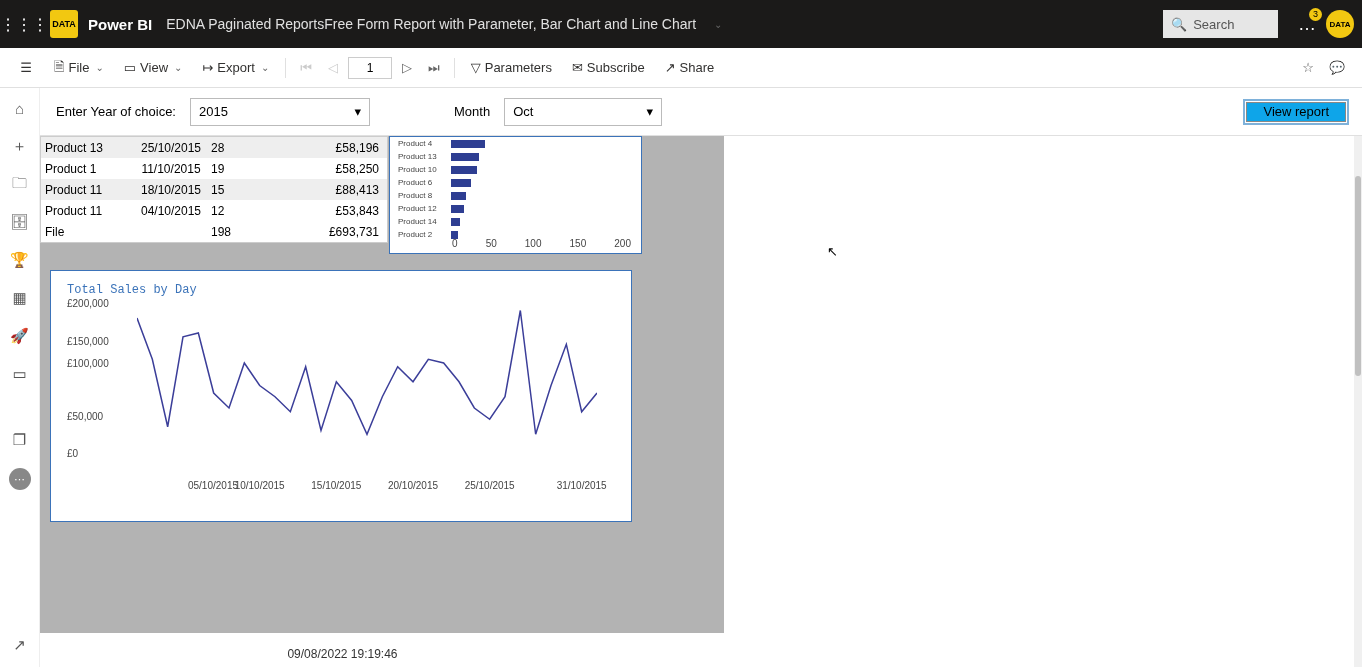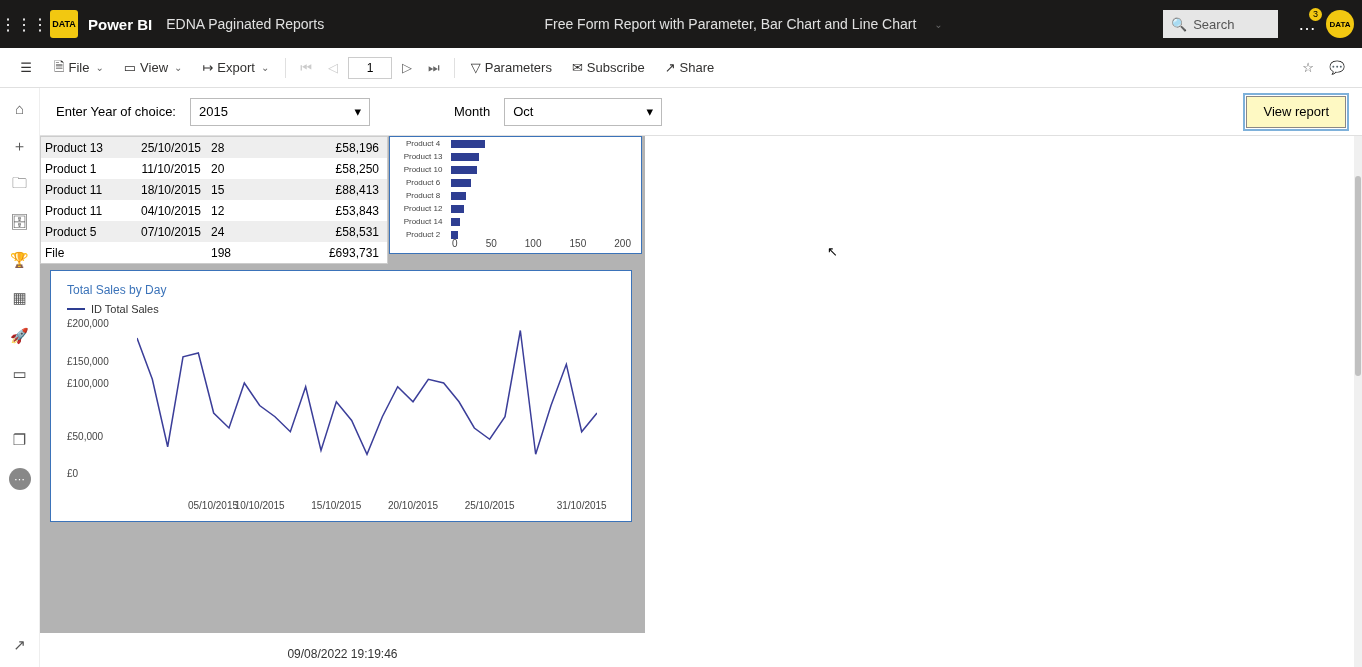--- a/index.html
+++ b/index.html
@@ -4,21 +4,21 @@
 <style>
 * { margin: 0; padding: 0; box-sizing: border-box; font-family: "Segoe UI", Arial, sans-serif; }
 body { width: 1362px; height: 667px; overflow: hidden; background: #fff; }
 
 
 .top-header { height: 48px; background: #1b1a19; color: #fff; display: flex; align-items: center; padding: 0 8px; }
 .waffle { width: 32px; height: 32px; display: flex; align-items: center; justify-content: center; cursor: pointer; font-size: 16px; color: #fff; }
 .brand-badge { width: 28px; height: 28px; background: #f2c811; border-radius: 3px; margin: 0 10px; display:flex;align-items:center;justify-content:center;font-size:9px;font-weight:700;color:#000;}
 .brand-name { font-weight: 600; font-size: 15px; margin-right: 14px; }
 .ws-name { font-size: 14px; color: #e0e0e0; }
-.header-center { flex: 1; display: flex; align-items: center; justify-content: center; gap: 16px; font-size: 14px; color: #e0e0e0; }
+.header-center { flex: 1; display: flex; align-items: center; gap: 16px; font-size: 14px; color: #e0e0e0; }
 .search-box { width: 115px; height: 28px; background: #e6e6e6; display: flex; align-items: center; padding: 0 8px; gap: 6px; font-size: 13px; color: #555; margin-right:10px;}
 .header-right { display:flex; align-items:center; gap:10px;}
 .dots-badge { position:relative; color:#fff; font-size:18px;}
 .dots-badge .badge { position:absolute; top:-6px; right:-6px; background:#f2c811; color:#000; border-radius:50%; width:13px;height:13px; font-size:9px; display:flex;align-items:center;justify-content:center;}
 .avatar-circle { width:28px;height:28px;border-radius:50%;background:#f2c811;display:flex;align-items:center;justify-content:center;font-size:8px;font-weight:700;color:#000;}
 
 
 .toolbar { height:40px; border-bottom:1px solid #e0e0e0; display:flex; align-items:center; padding:0 10px; gap:4px; font-size:13px; color:#323130;}
 .toolbar .ham { width:32px;display:flex;justify-content:center;cursor:pointer;}
 .toolbar .tb-btn { display:flex;align-items:center;gap:4px;padding:4px 8px;cursor:pointer;border-radius:2px;}
@@ -26,56 +26,56 @@
 .toolbar .page-input{width:44px;height:22px;border:1px solid #ccc;text-align:center;font-size:12px;}
 .toolbar .nav-arrow{padding:4px 6px;color:#666;cursor:pointer;}
 .toolbar .nav-arrow.disabled{color:#ccc;cursor:default;}
 .toolbar .spacer{flex:1;}
 .toolbar .icon-btn{padding:4px 6px;cursor:pointer;color:#555;}
 .chev-down{font-size:10px;color:#666;margin-left:2px;}
 
 
 .param-bar { height:48px; background:#fff; border-bottom:1px solid #e0e0e0; display:flex; align-items:center; padding:0 16px 0 52px; gap:14px; font-size:13px;}
 .param-dd { height:28px; border:1px solid #bbb; display:flex;align-items:center;justify-content:space-between; padding:0 8px; background:#fff; cursor:pointer;}
-.view-report-btn { margin-left:auto; height:32px; padding:0 16px; background:#fef9c3; border:1px solid #8a8886; font-size:13px; cursor:pointer; outline:2px solid #7eb1da; outline-offset:1px;}
+.view-report-btn { margin-left:auto; height:20px; padding:0 16px; background:#0ea5e9; border:1px solid #8a8886; font-size:13px; cursor:pointer; outline:2px solid #7eb1da; outline-offset:1px;}
 
 
 .body-row { display:flex; height: calc(667px - 48px - 40px);}
 .left-rail { width:40px; background:#fff; border-right:1px solid #eee; display:flex;flex-direction:column;align-items:center;padding-top:10px;gap:18px;}
 .left-rail .rail-icon{width:20px;height:20px;display:flex;align-items:center;justify-content:center;color:#555;cursor:pointer;font-size:15px;}
 .left-rail .rail-icon.circ{width:22px;height:22px;border-radius:50%;background:#888;color:#fff;font-size:11px;}
 .left-rail .rail-bottom{margin-top:auto;margin-bottom:12px;}
 
 .report-area { flex:1; position:relative; overflow:hidden;}
 .report-scroll { position:absolute; left:0; top:0; right:8px; bottom:0; }
-.report-canvas { background:#b3b3b3; width:605px; height:497px; position:relative; }
+.report-canvas { background:#b3b3b3; width:684px; height:497px; position:relative; }
 .vscroll { position:absolute; right:0; top:0; width:8px; height:100%; background:#f0f0f0;}
 .vscroll .thumb{position:absolute;left:1px;width:6px;background:#c0c0c0;border-radius:3px;}
 
 
 .tbl { position:absolute; left:0; top:0; width:348px; background:#fff; border:1px solid #ccc; font-size:12px;}
 .tbl .row{display:flex;height:21px;align-items:center;}
 .tbl .row.alt{background:#eee;}
 .tbl .c1{width:90px;padding-left:4px;}
 .tbl .c2{width:80px;text-align:center;}
 .tbl .c3{width:74px;padding-right:6px;}
 .tbl .c4{width:100px;text-align:right;padding-right:6px;}
 .tbl .total{font-weight:400;}
 
 
 .barchart { position:absolute; left:349px; top:0; width:253px; height:118px; background:#fff; border:1px solid #3b73b9; padding:4px 6px;}
 .barchart .axis-x{position:absolute;left:62px;right:10px;bottom:4px;display:flex;justify-content:space-between;font-size:10px;color:#444;}
 .barchart .bars{position:absolute;left:8px;top:0px;right:10px;bottom:22px;}
 .barchart .brow{display:flex;align-items:center;height:13px;gap:3px;}
-.barchart .blbl{width:50px;font-size:8px;color:#444;text-align:center;}
+.barchart .blbl{width:50px;font-size:8px;color:#444;text-align:left;}
 .barchart .bbar{height:8px;background:#2e3e92;}
 
 
 .linechart { position:absolute; left:10px; top:134px; width:582px; height:252px; background:#fff; border:1px solid #3b73b9; padding:12px 16px;}
-.linechart .lc-title{font-size:12px;color:#3b73b9;margin-bottom:6px;}
+.linechart .lc-title{font-size:12px;color:#3b73b9;margin-bottom:6px;font-family:Liberation Mono, monospace;}
 .linechart .lc-legend{display:flex;align-items:center;gap:6px;font-size:11px;color:#333;margin-bottom:8px;}
 .linechart .lc-legend .line{width:18px;height:2px;background:#2e3e92;}
 .linechart .plot{position:relative;width:540px;height:170px;}
 .linechart .ylab{position:absolute;left:0;font-size:10px;color:#444;transform:translateY(-50%);}
 .linechart .xlab{position:absolute;bottom:-18px;font-size:10px;color:#444;transform:translateX(-50%);}
 .linechart svg{position:absolute;left:70px;top:0;}
 
 .timestamp { position:absolute; left:0; bottom:0; width:605px; text-align:center; font-size:12px; color:#333; padding:6px 0; background:#fff;}
 
 .cursor-pointer{position:absolute;left:787px;top:108px;font-size:13px;color:#000;pointer-events:none;}
@@ -188,40 +188,34 @@
         <div class="tbl">
           <div class="row alt">
             <div class="c1">Product 13</div>
             <div class="c2">25/10/2015</div>
             <div class="c3">28</div>
             <div class="c4">£58,196</div>
           </div>
           <div class="row">
             <div class="c1">Product 1</div>
             <div class="c2">11/10/2015</div>
-            <div class="c3">20</div>
+            <div class="c3">19</div>
             <div class="c4">£58,250</div>
           </div>
           <div class="row alt">
             <div class="c1">Product 11</div>
             <div class="c2">18/10/2015</div>
             <div class="c3">15</div>
             <div class="c4">£88,413</div>
           </div>
           <div class="row">
             <div class="c1">Product 11</div>
             <div class="c2">04/10/2015</div>
             <div class="c3">12</div>
             <div class="c4">£53,843</div>
-          </div>
-          <div class="row alt">
-            <div class="c1">Product 5</div>
-            <div class="c2">07/10/2015</div>
-            <div class="c3">24</div>
-            <div class="c4">£58,531</div>
           </div>
           <div class="row total">
             <div class="c1">File</div>
             <div class="c2"></div>
             <div class="c3">198</div>
             <div class="c4">£693,731</div>
           </div>
         </div>
 
         <div class="barchart">
@@ -263,24 +257,20 @@
               <span>0</span>
               <span>50</span>
               <span>100</span>
               <span>150</span>
               <span>200</span>
             </div>
         </div>
 
         <div class="linechart">
           <div class="lc-title">Total Sales by Day</div>
-          <div class="lc-legend">
-            <span class="line"></span>
-            <span>ID Total Sales</span>
-          </div>
           <div class="plot" id="line-plot">
               <div class="ylab" style="top: 0px;">£200,000</div>
               <div class="ylab" style="top: 37.5px;">£150,000</div>
               <div class="ylab" style="top: 60px;">£100,000</div>
               <div class="ylab" style="top: 112.5px;">£50,000</div>
               <div class="ylab" style="top: 150px;">£0</div>
               <div class="xlab" style="left: 132px; margin-left: 14px;">05/10/2015</div>
               <div class="xlab" style="left: 192.667px;">10/10/2015</div>
               <div class="xlab" style="left: 269.333px;">15/10/2015</div>
               <div class="xlab" style="left: 346px;">20/10/2015</div>

